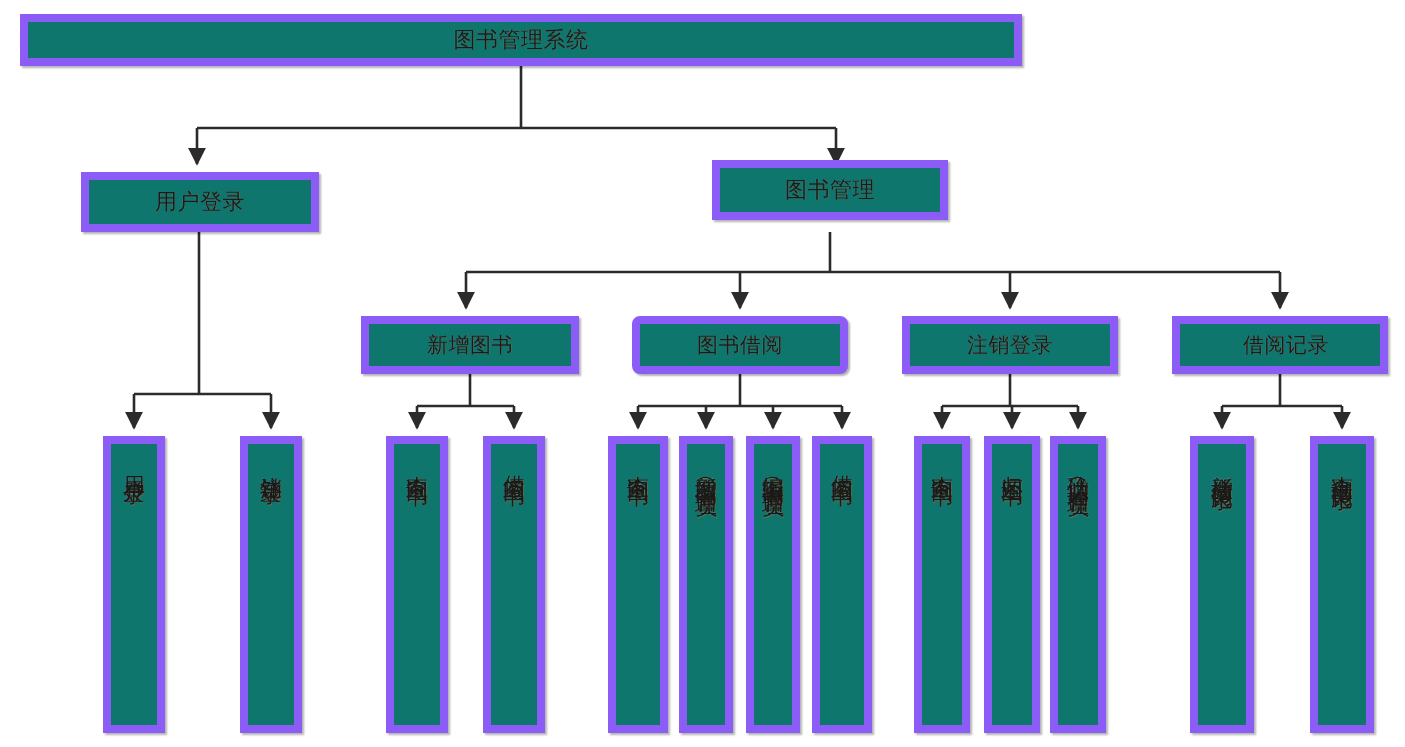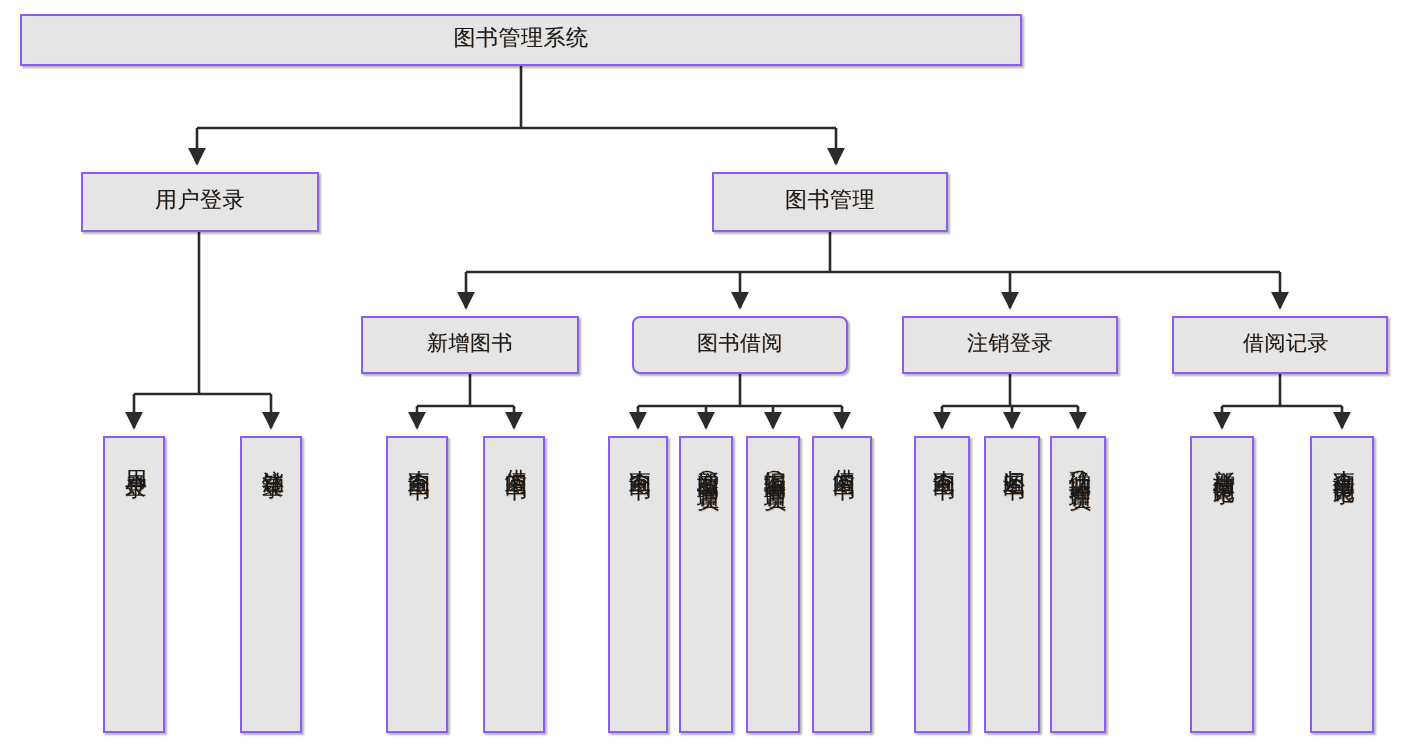--- a/index.html
+++ b/index.html
@@ -13,27 +13,26 @@
   #canvas {
     position: relative;
     width: 1405px;
     height: 747px;
     background: #ffffff;
     overflow: hidden;
   }
   .node {
     position: absolute;
     box-sizing: border-box;
-    background: #e5e5e5;
-    border: 2px solid #8b5cf6;
+    background: #0f766e;
+    border: 8px solid #8b5cf6;
     display: flex;
     align-items: center;
     justify-content: center;
     box-shadow: 2px 2px 2px rgba(0,0,0,0.30);
-    font-family: Liberation Mono, monospace;
   }
   .node-label {
     color: #1a1a1a;
     font-size: 21px;
     line-height: 1.15;
     letter-spacing: 0.5px;
     white-space: nowrap;
     text-shadow: 0.4px 0.4px 0 rgba(200,120,40,0.45), -0.4px -0.4px 0 rgba(90,150,210,0.35);
   }
   .node.vertical {
@@ -117,21 +116,21 @@
       </g>
   </svg>
 
   <div id="node-layer">
       <div class="node root" style="left: 20px; top: 14px; width: 1002px; height: 52px;">
         <span class="node-label">图书管理系统</span>
       </div>
       <div class="node level1" style="left: 81px; top: 172px; width: 238px; height: 60px;">
         <span class="node-label">用户登录</span>
       </div>
-      <div class="node level1" style="left: 712px; top: 172px; width: 236px; height: 60px;">
+      <div class="node level1" style="left: 712px; top: 160px; width: 236px; height: 60px;">
         <span class="node-label">图书管理</span>
       </div>
       <div class="node level2" style="left: 361px; top: 316px; width: 218px; height: 58px;">
         <span class="node-label">新增图书</span>
       </div>
       <div class="node level2" style="left: 632px; top: 316px; width: 216px; height: 58px; border-radius: 8px;">
         <span class="node-label">图书借阅</span>
       </div>
       <div class="node level2" style="left: 902px; top: 316px; width: 216px; height: 58px;">
         <span class="node-label">注销登录</span>

